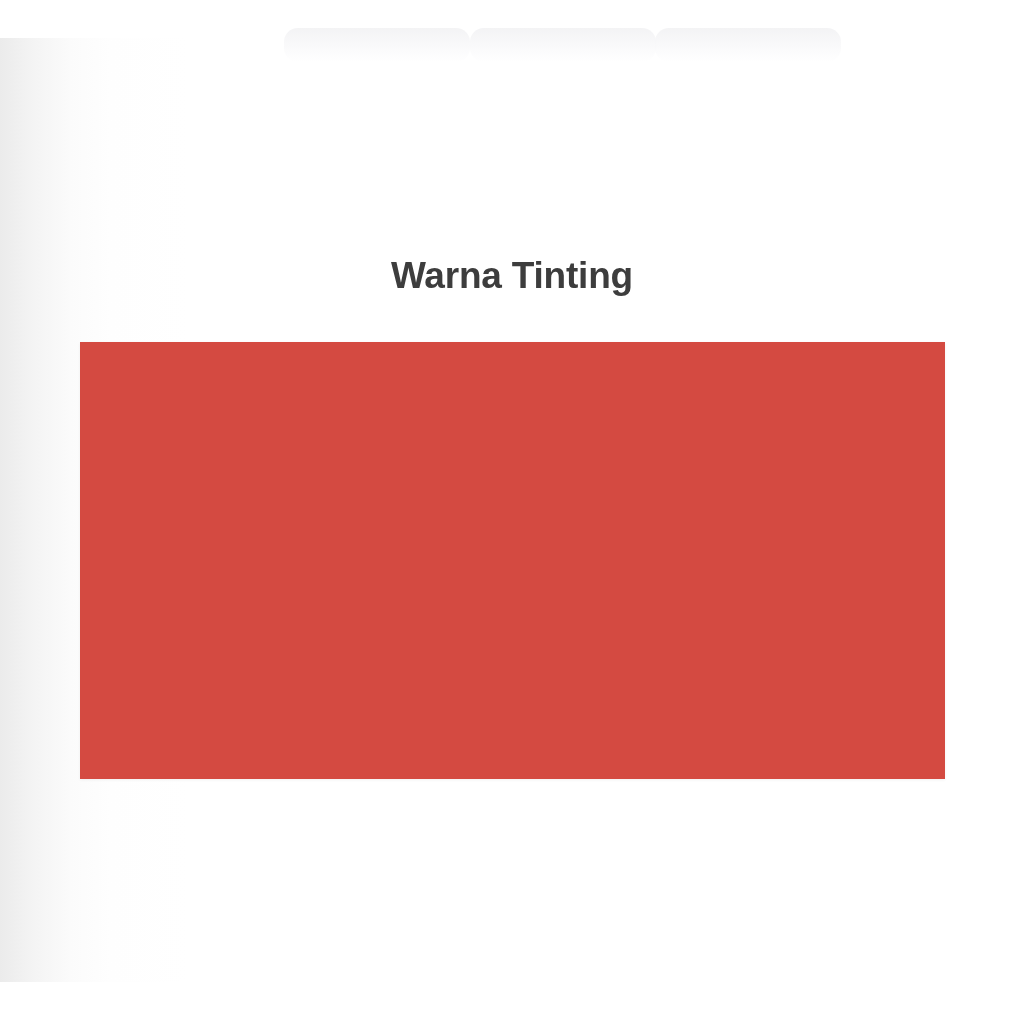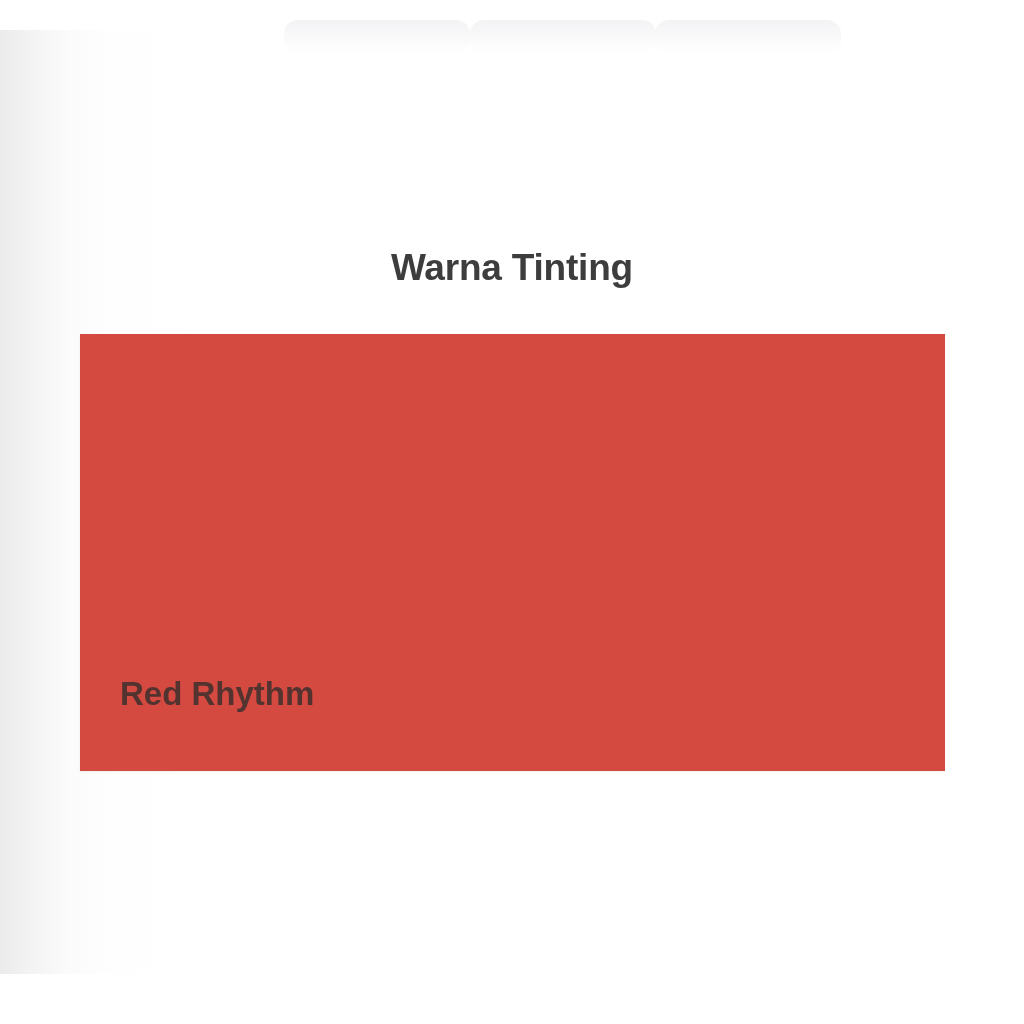--- a/index.html
+++ b/index.html
@@ -21,21 +21,21 @@
     left: 0;
     top: 0;
     width: 1024px;
     height: 1024px;
   }
 
   
   #page-surface {
     position: absolute;
     left: 0;
-    top: 30px;
+    top: 38px;
     width: 1024px;
     height: 944px;
     background: linear-gradient(to right,
                 #ebebeb 0px,
                 #f4f4f4 34px,
                 #fbfbfb 70px,
                 #fefefe 110px,
                 #ffffff 190px,
                 #ffffff 1024px);
   }
@@ -103,19 +103,18 @@
   <div id="page-surface">
 
     <div class="ghost-card" id="ghost-card-1"></div>
     <div class="ghost-card" id="ghost-card-2"></div>
     <div class="ghost-card" id="ghost-card-3"></div>
 
     <div id="section-title" style="color: rgb(61, 61, 61);">Warna Tinting</div>
 
     <div id="color-swatch" style="background: rgb(212, 74, 65);">
       <div id="swatch-caption">
-        <div class="swatch-line" style="color: rgb(83, 51, 47);">Red Rhythm</div>
       </div>
     </div>
 
   </div>
 
 </div>
 
 </body></html>

